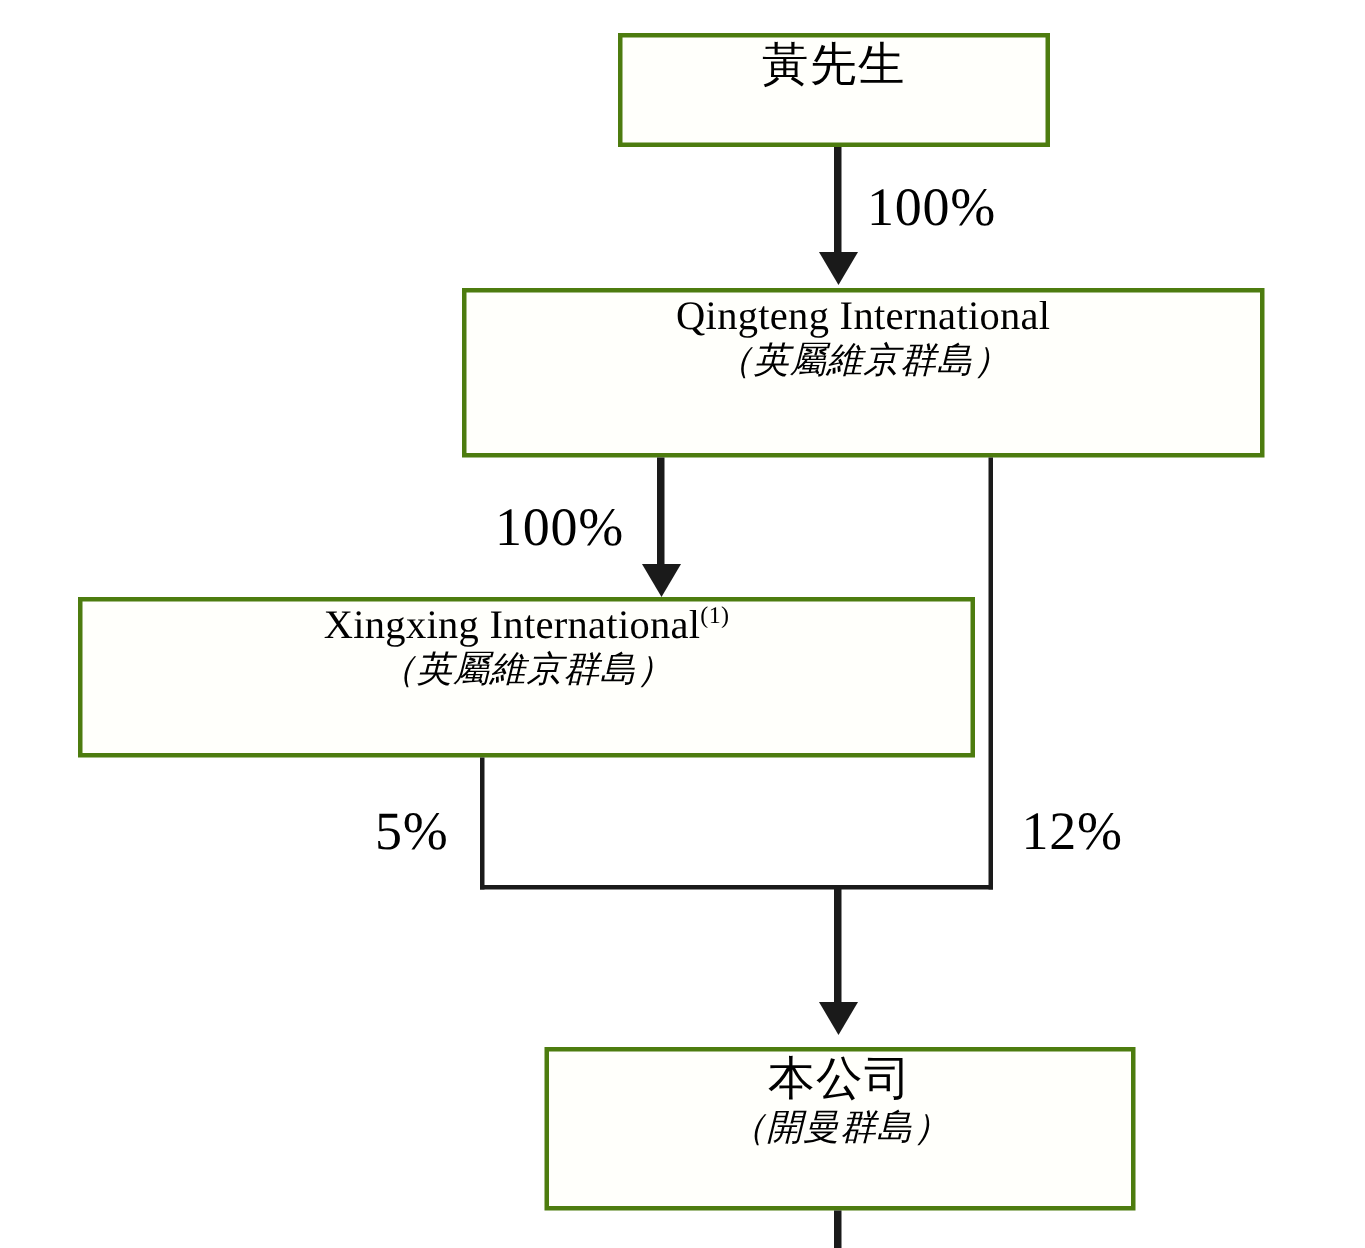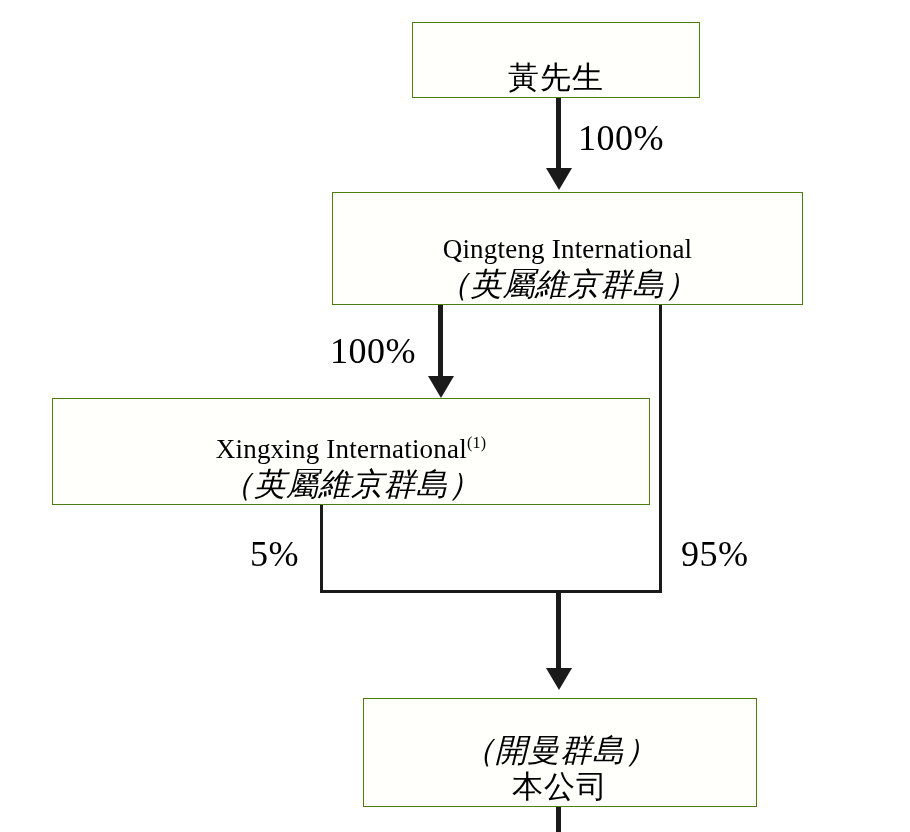--- a/index.html
+++ b/index.html
@@ -15,54 +15,54 @@
     position: relative;
     width: 910px;
     height: 832px;
     background: #ffffff;
     overflow: hidden;
   }
   
   .node {
     position: absolute;
     box-sizing: border-box;
-    border: 1px solid #4d7c0f;
+    border: 3px solid #4d7c0f;
     background: #fffffb;
     display: flex;
     flex-direction: column;
     align-items: center;
-    justify-content: flex-end;
+    justify-content: flex-start;
     text-align: center;
     line-height: 1.18;
   }
   .node-line {
     display: block;
     white-space: nowrap;
   }
   .name-en {
     font-size: 27px;
     letter-spacing: 0.2px;
   }
   .name-cjk {
     font-size: 31px;
     letter-spacing: 1px;
   }
   .jurisdiction {
     font-style: italic;
-    font-size: 32px;
+    font-size: 24px;
     letter-spacing: 0.5px;
   }
   .footnote {
     font-size: 16px;
     vertical-align: super;
     line-height: 0;
   }
   
   #node-huang      { left: 412px; top: 22px;  width: 288px; height: 76px; }
-  #node-qingteng   { left: 308px; top: 192px; width: 471px; height: 113px; margin-left: 24px; }
+  #node-qingteng   { left: 308px; top: 192px; width: 535px; height: 113px; }
   #node-xingxing   { left: 52px;  top: 398px; width: 598px; height: 107px; }
   #node-company    { left: 363px; top: 698px; width: 394px; height: 109px; }
 
   
   .vline {
     position: absolute;
     background: #1a1a1a;
   }
   .hline {
     position: absolute;
@@ -109,25 +109,25 @@
   <div class="node" id="node-xingxing">
     <span class="node-line name-en"><span>Xingxing International</span><span class="footnote">(1)</span></span>
     <span class="node-line jurisdiction">（英屬維京群島）</span>
   </div>
 
   <div class="vline" style="left:320px; top:505px; width:3px; height:88px;"></div>
   <div class="hline" style="left:320px; top:590px; width:342px; height:3px;"></div>
   <div class="pct" style="left:250px; top:533px;">5%</div>
 
   <div class="vline" style="left:659px; top:305px; width:3px; height:288px;"></div>
-  <div class="pct" style="left:681px; top:533px;">95%</div>
+  <div class="pct" style="left:681px; top:533px;">12%</div>
 
   <div class="vline" style="left:556px; top:590px; width:5px; height:82px;"></div>
   <div class="arrowhead" style="left:546px; top:668px;"></div>
 
   <div class="node" id="node-company">
+    <span class="node-line name-cjk">本公司</span>
     <span class="node-line jurisdiction">（開曼群島）</span>
-    <span class="node-line name-cjk">本公司</span>
   </div>
 
   <div class="vline" style="left:556px; top:807px; width:5px; height:25px;"></div>
 
 </div>
 
 </body></html>

